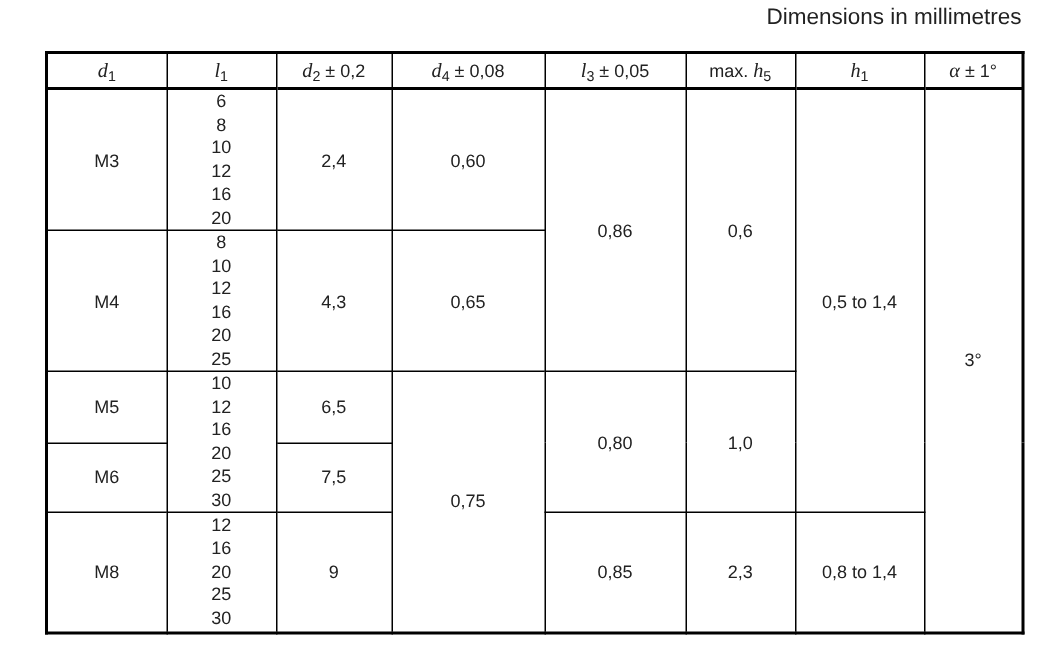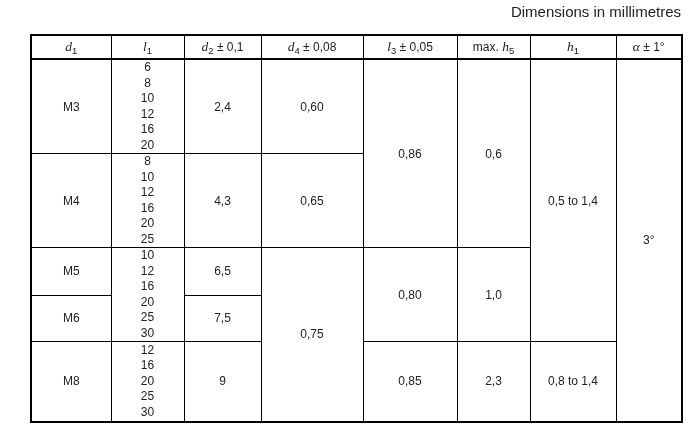--- a/index.html
+++ b/index.html
@@ -80,21 +80,21 @@
       <col style="width:102px">
     <col style="width:94px">
       <col style="width:73px">
       <col style="width:86px">
       <col style="width:66px">
   </colgroup>
   <thead>
     <tr>
       <th><span class="hfix"></span><span class="hvar">d</span><span class="hsub">1</span><span class="hfix"></span></th>
       <th><span class="hfix"></span><span class="hvar">l</span><span class="hsub">1</span><span class="hfix"></span></th>
-      <th><span class="hfix"></span><span class="hvar">d</span><span class="hsub">2</span><span class="hfix"> ± 0,1</span></th>
+      <th><span class="hfix"></span><span class="hvar">d</span><span class="hsub">2</span><span class="hfix"> ± 0,2</span></th>
       <th><span class="hfix"></span><span class="hvar">d</span><span class="hsub">4</span><span class="hfix"> ± 0,08</span></th>
       <th><span class="hfix"></span><span class="hvar">l</span><span class="hsub">3</span><span class="hfix"> ± 0,05</span></th>
       <th><span class="hfix">max. </span><span class="hvar">h</span><span class="hsub">5</span><span class="hfix"></span></th>
       <th><span class="hfix"></span><span class="hvar">h</span><span class="hsub">1</span><span class="hfix"></span></th>
       <th><span class="hfix"></span><span class="hvar">α</span><span class="hsub"></span><span class="hfix"> ± 1°</span></th>
     </tr>
   </thead>
   <tbody>
     <tr class="r-m3">
       <td>M3</td>

